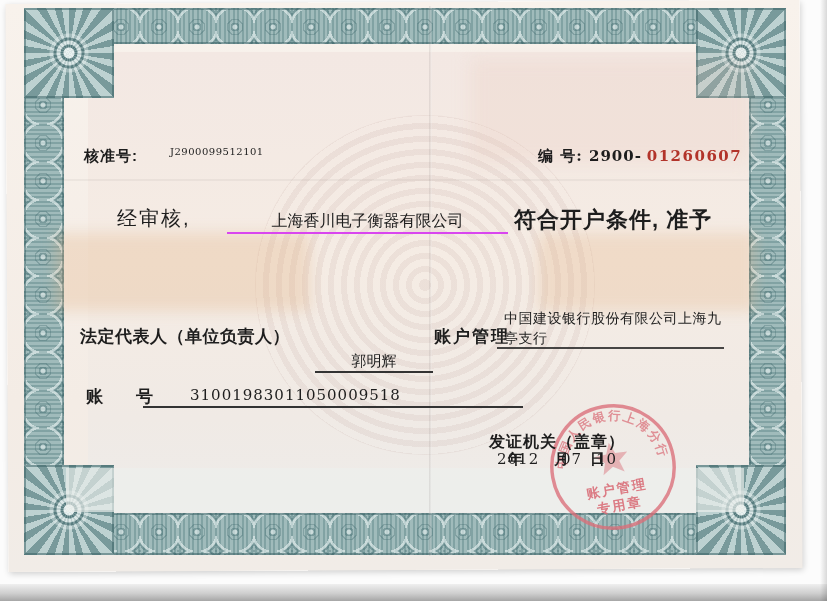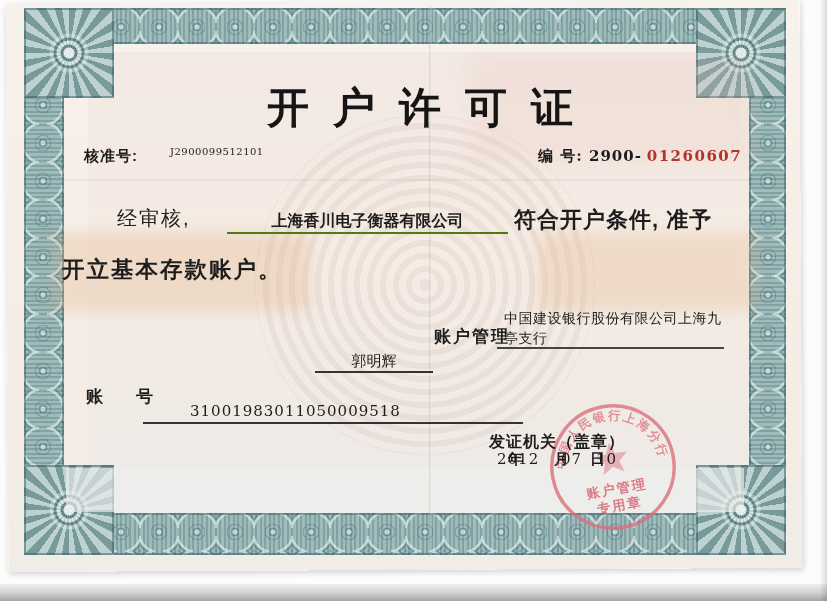--- a/index.html
+++ b/index.html
@@ -67,35 +67,35 @@
   .content{position:absolute;inset:0;z-index:4;}
   .content > div, .content > span{position:absolute;}
   .t-title{left:246px;top:80px;width:372px;text-align:center;font-family:"DejaVu Serif",serif;
         font-weight:bold;font-size:42px;letter-spacing:24px;color:#151515;}
   .t-approval-label{left:84px;top:147px;font-size:15px;font-weight:bold;letter-spacing:1px;}
   .t-approval-value{left:170px;top:146px;font-family:"DejaVu Serif",serif;font-size:10px;letter-spacing:.5px;}
   .t-serial{left:538px;top:147px;font-family:"DejaVu Serif",serif;font-size:15px;}
   .t-serial .lab{font-weight:600;letter-spacing:1px;}
   .t-serial .red{color:#b2342a;font-weight:bold;letter-spacing:1.5px;}
   .t-reviewed{left:117px;top:205px;font-size:20px;font-weight:normal;letter-spacing:2px;}
-  .t-company{left:227px;top:203px;width:281px;height:31px;border-bottom:2px solid #4d7c0f;
-        text-align:center;font-family:"DejaVu Serif",serif;font-size:16px;padding-top:8px;box-sizing:border-box;font-weight:bold;}
+  .t-company{left:227px;top:203px;width:281px;height:31px;border-bottom:2px solid #d946ef;
+        text-align:center;font-family:"DejaVu Serif",serif;font-size:16px;padding-top:8px;box-sizing:border-box;}
   .t-qualified{left:514px;top:205px;font-size:22px;font-weight:bold;letter-spacing:1px;}
   .t-openacct{left:62px;top:254px;font-size:22.5px;font-weight:bold;letter-spacing:2px;}
   .t-legal-label{left:80px;top:325px;font-size:17px;font-weight:bold;letter-spacing:.5px;}
   .t-legal-name{left:315px;top:321px;width:118px;height:28px;border-bottom:2px solid #333;
         text-align:center;font-family:"DejaVu Serif",serif;font-size:15px;padding-top:7px;box-sizing:border-box;margin-top:24px;}
   .t-bank-label{left:434px;top:325px;font-size:17px;font-weight:bold;letter-spacing:2px;}
   .t-bank-name{left:504px;top:308px;width:220px;font-family:"DejaVu Serif",serif;font-size:14px;
         line-height:20px;letter-spacing:.5px;}
   .t-bank-line{left:497px;top:347px;width:227px;height:2px;background:rgba(40,40,40,.85);}
   .t-acct-label{left:86px;top:385px;font-size:17px;font-weight:bold;letter-spacing:8px;}
   .t-acct-num{left:143px;top:378px;width:380px;height:30px;border-bottom:2px solid #333;
         font-family:"DejaVu Serif",serif;font-size:15px;letter-spacing:1px;
-        padding:8px 0 0 47px;box-sizing:border-box;margin-top:16px;}
+        padding:8px 0 0 47px;box-sizing:border-box;}
   .t-issuer{left:489px;top:432px;font-size:16px;font-weight:bold;letter-spacing:1px;}
   .t-date{left:497px;top:450px;width:170px;height:22px;font-size:15px;}
   .t-date span{position:absolute;top:0;}
   .du{font-weight:bold;}
   .dd{font-family:"DejaVu Serif",serif;letter-spacing:1px;}
   .d-yu{left:11px;} .d-yd{left:0;}
   .d-mu{left:57px;} .d-md{left:64px;}
   .d-du{left:93px;} .d-dd{left:99px;}
 </style>
 </head>
@@ -128,35 +128,34 @@
   <svg class="seal" viewBox="0 0 140 140">
     <circle class="seal-ring" cx="70" cy="70" r="62"></circle>
     <path id="sealArc" d="M 70 70 m -48 0 a 48 48 0 1 1 96 0" fill="none"></path>
     <text class="seal-arc"><textPath href="#sealArc" startOffset="4%">中国人民银行上海分行</textPath></text>
     <polygon class="seal-star" points="70,45 74.6,56.4 86.9,57 77.4,64.8 80.9,76.6 70,69.8 59.1,76.6 62.6,64.8 53.1,57 65.4,56.4"></polygon>
     <text class="seal-center" x="70" y="97">账户管理</text>
     <text class="seal-center" x="70" y="114">专用章</text>
   </svg>
 
   <div class="content">
-    <div class="t-title">开户许可证</div>
 
     <div class="t-approval-label">核准号:</div>
     <div class="t-approval-value">J2900099512101</div>
 
     <div class="t-serial">
       <span class="lab">编 号: 2900-</span>
       <span class="red">01260607</span>
     </div>
 
     <div class="t-reviewed">经审核,</div>
     <div class="t-company">上海香川电子衡器有限公司</div>
     <div class="t-qualified">符合开户条件, 准予</div>
-    <div class="t-openacct">开立基本存款账户。</div>
 
+    <div class="t-legal-label">法定代表人（单位负责人）</div>
     <div class="t-legal-name">郭明辉</div>
 
     <div class="t-bank-label">账户管理</div>
     <div class="t-bank-name">中国建设银行股份有限公司上海九亭支行</div>
     <div class="t-bank-line"></div>
 
     <div class="t-acct-label">账　号</div>
     <div class="t-acct-num">31001983011050009518</div>
 
     <div class="t-issuer">发证机关（盖章）</div>

